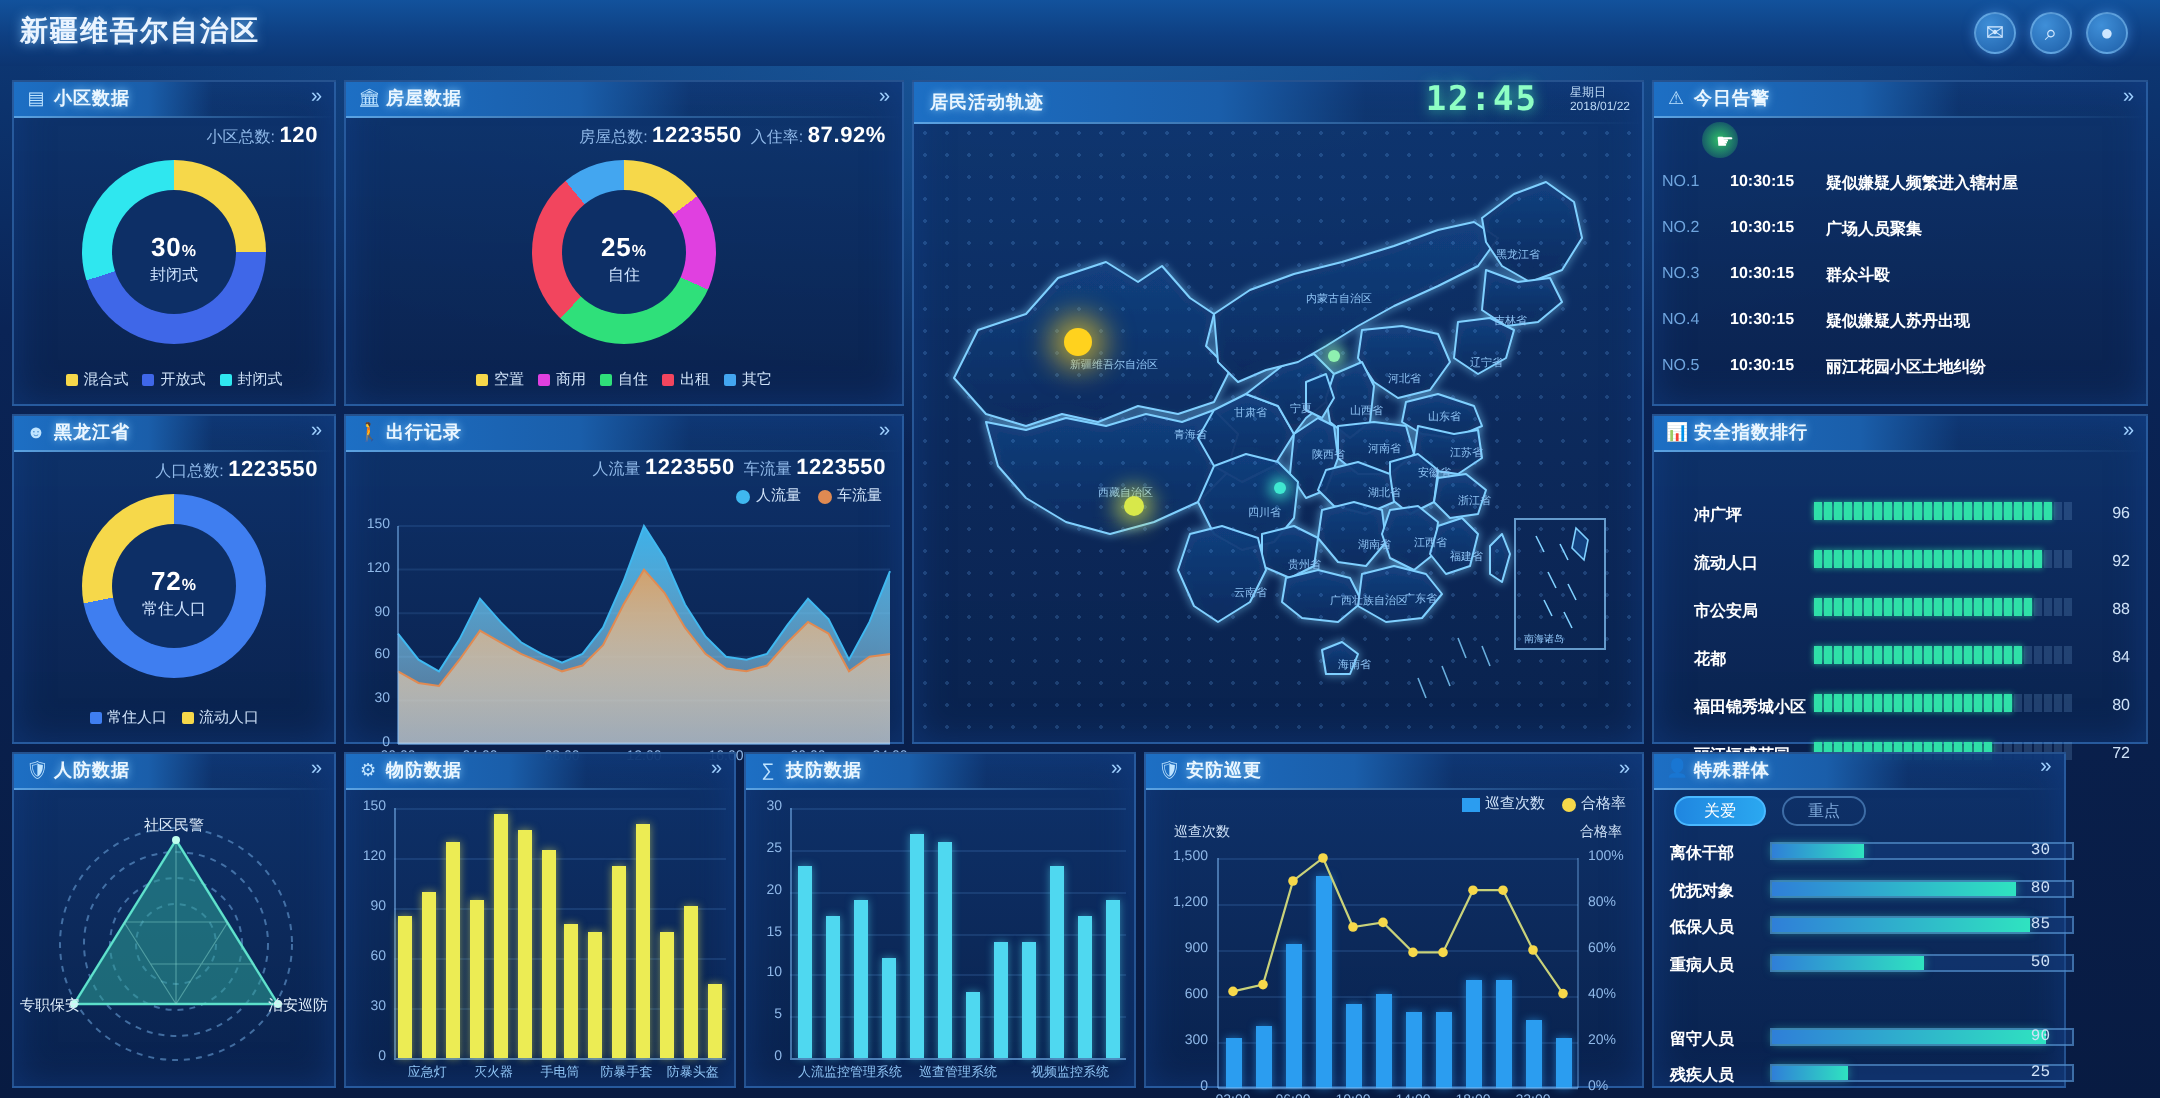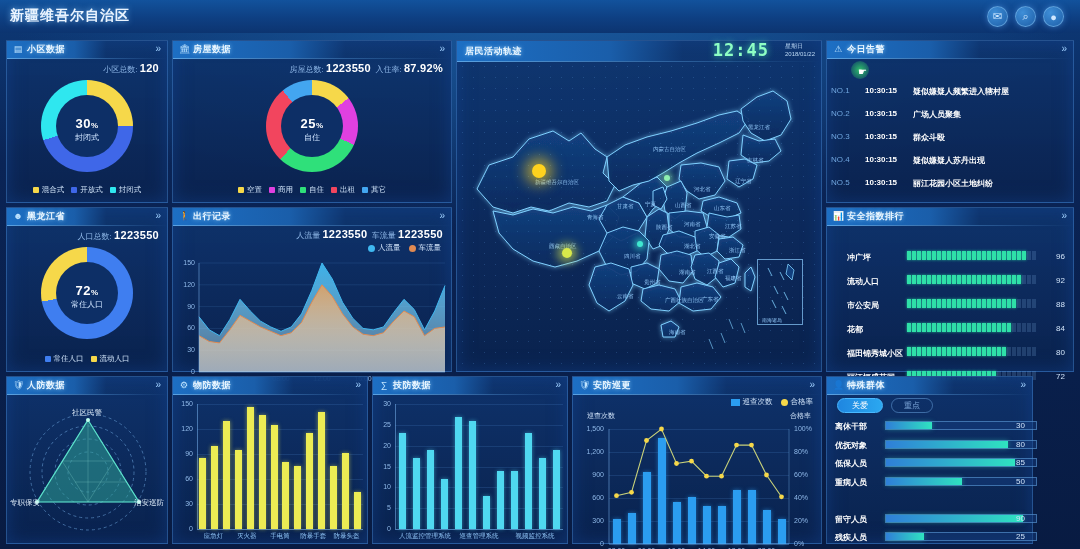--- a/index.html
+++ b/index.html
@@ -895,21 +895,21 @@
           <div class="axlab" style="left: 29.5px; top: 126px; width: 28px; text-align: center;">02:00</div>
           <div class="axlab" style="left: 59.5px; top: 126px; width: 28px; text-align: center;">06:00</div>
           <div class="axlab" style="left: 89.5px; top: 126px; width: 28px; text-align: center;">10:00</div>
           <div class="axlab" style="left: 119.5px; top: 126px; width: 28px; text-align: center;">14:00</div>
           <div class="axlab" style="left: 149.5px; top: 126px; width: 28px; text-align: center;">18:00</div>
           <div class="axlab" style="left: 179.5px; top: 126px; width: 28px; text-align: center;">22:00</div>
         </div>
     </div>
   </div>
 
-  <div class="panel" style="left:826px;top:376px;width:207px;height:168px;">
+  <div class="panel" style="left:826px;top:376px;width:207px;height:168px;font-family:Liberation Mono, monospace;">
     <div class="phead">
       <div class="picon">👤</div>
       <div class="ptitle">特殊群体</div>
       <div class="pmore">»</div>
     </div>
     <div class="pbody">
       <div id="sg-buttons" style="position:absolute;left:0;top:0;width:100%;height:22px;">
           <div class="sg-btn on" style="left: 10px; width: 46px;">关爱</div>
           <div class="sg-btn off" style="left: 64px; width: 42px;">重点</div>
         </div>

